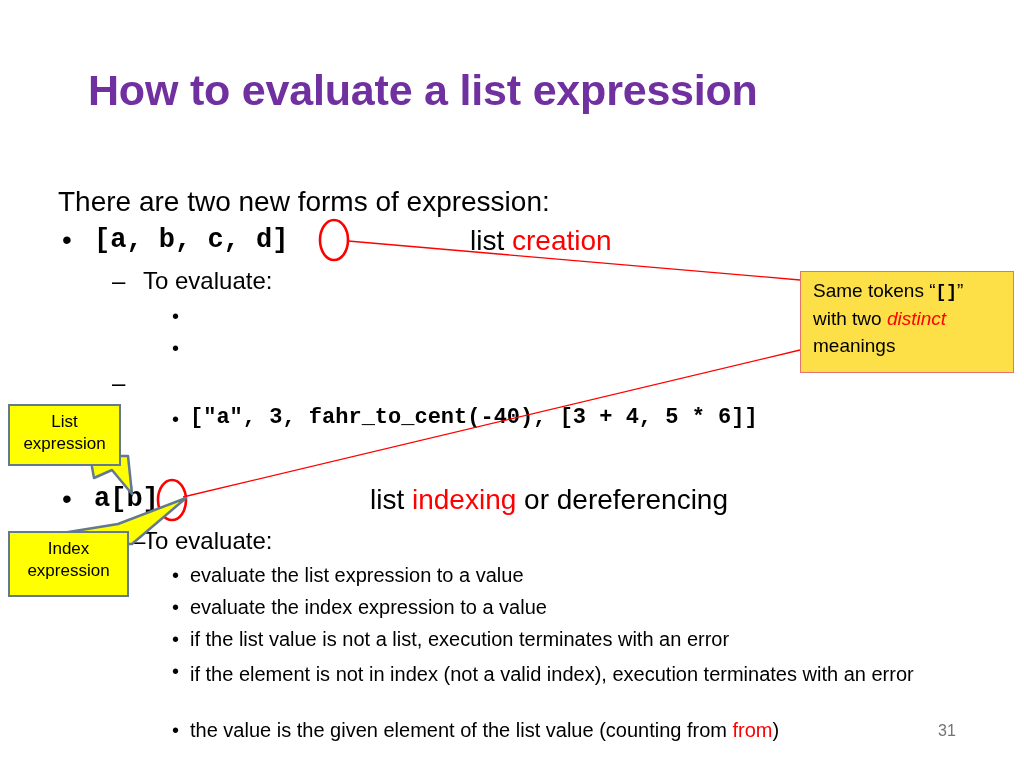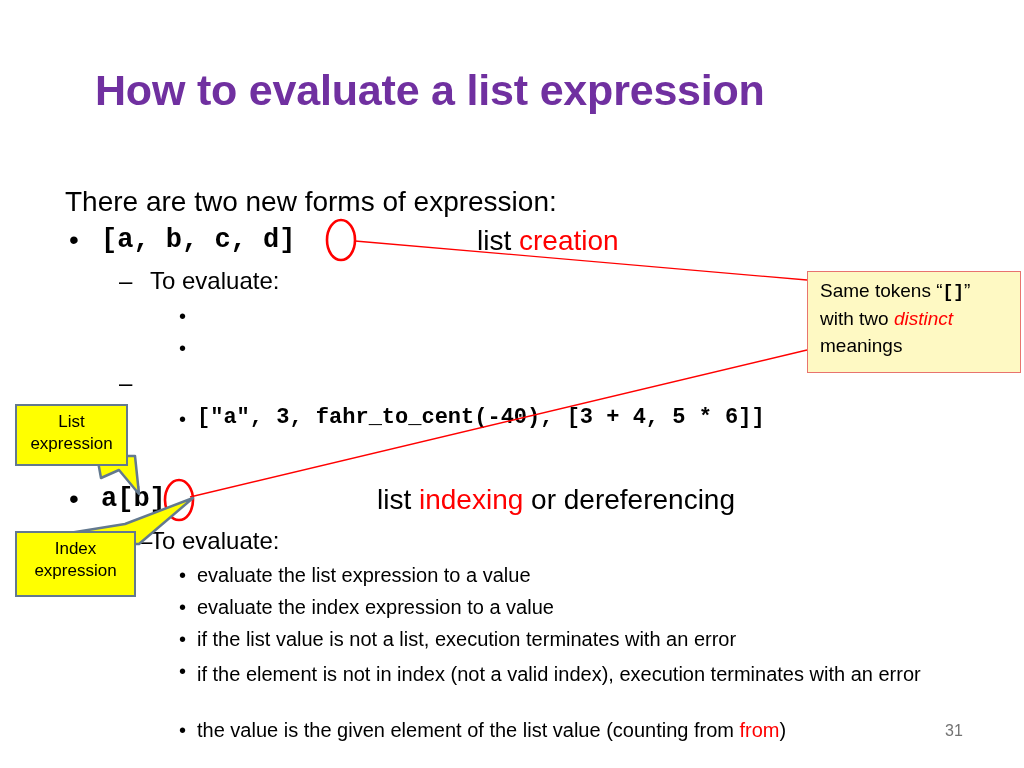--- a/index.html
+++ b/index.html
@@ -14,21 +14,20 @@
     overflow: hidden;
     font-family: "Liberation Sans", sans-serif;
     color: #000000;
   }
 
   #slide {
     position: absolute;
     inset: 0;
     width: 996px;
     height: 768px;
-    margin-left: 7px;
   }
 
   
   .title {
     position: absolute;
     left: 88px;
     top: 68px;
     width: 880px;
     font-size: 43px;
     font-weight: bold;
@@ -67,21 +66,21 @@
   .red { color: #FF0000; }
 
   
   .callout-red {
     position: absolute;
     left: 800px;
     top: 271px;
     width: 214px;
     height: 102px;
     border: 1.5px solid #E8736E;
-    background: #fef9c3;
+    background: #fde047;
     box-sizing: border-box;
     padding: 6px 0 12px 12px;
     font-size: 19px;
     line-height: 1.42;
     z-index: 6;
   }
   .callout-red .ital-red {
     color: #FF0000;
     font-style: italic;
     font-weight: normal;

